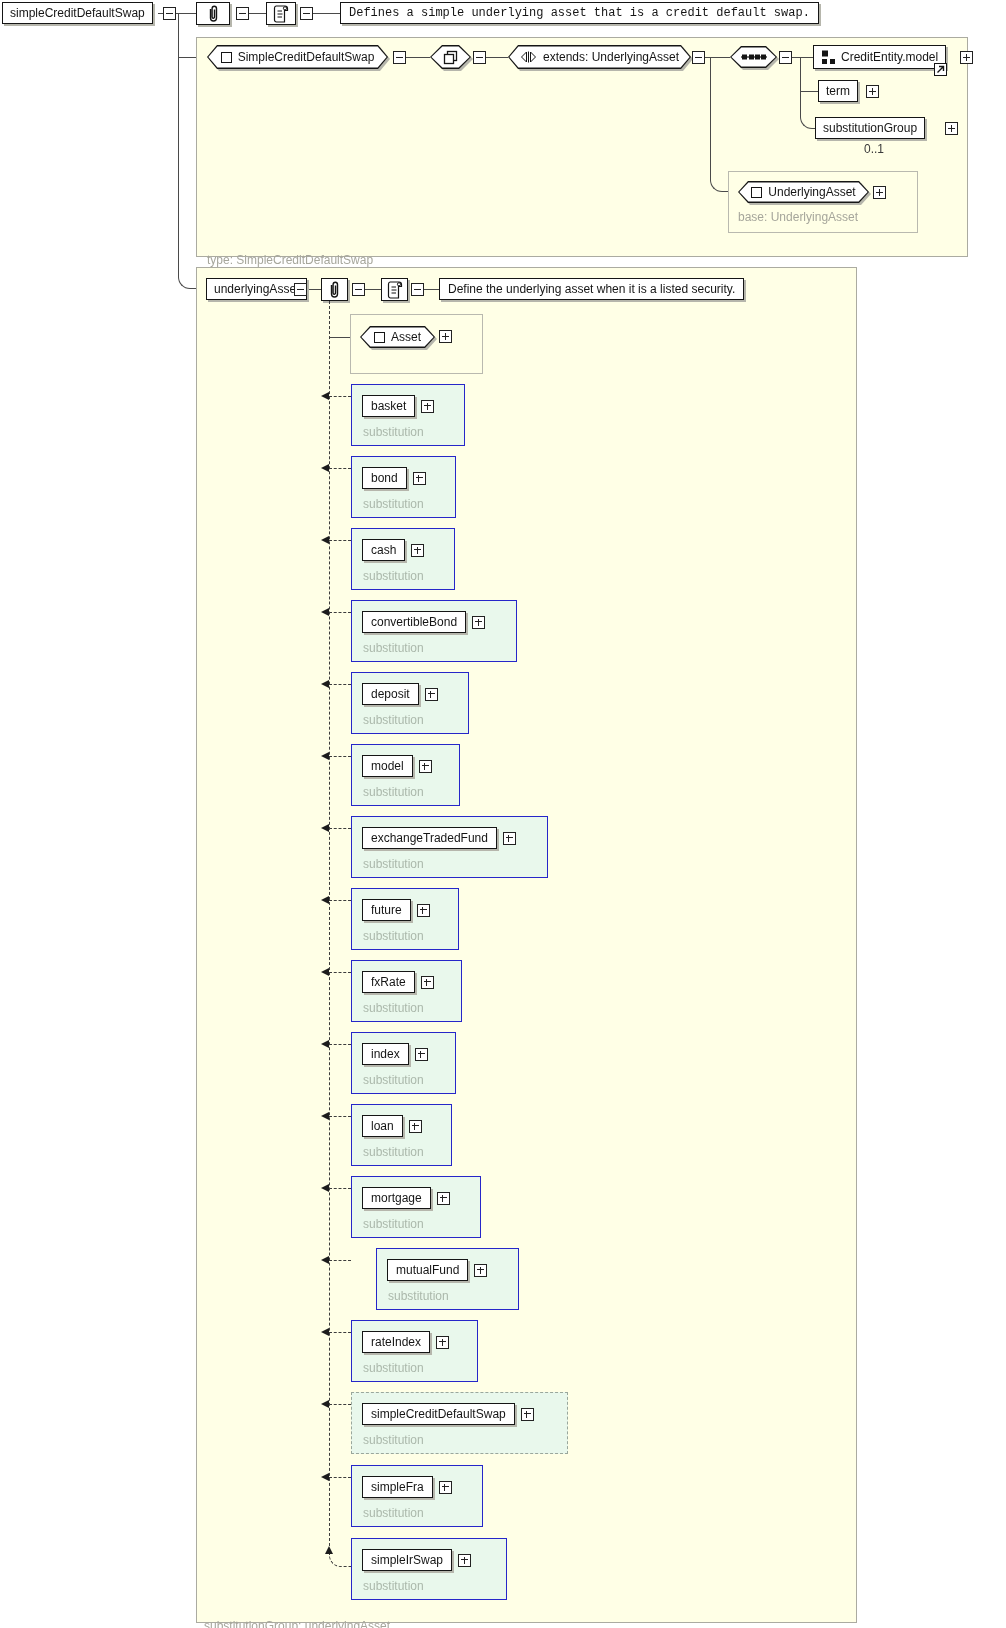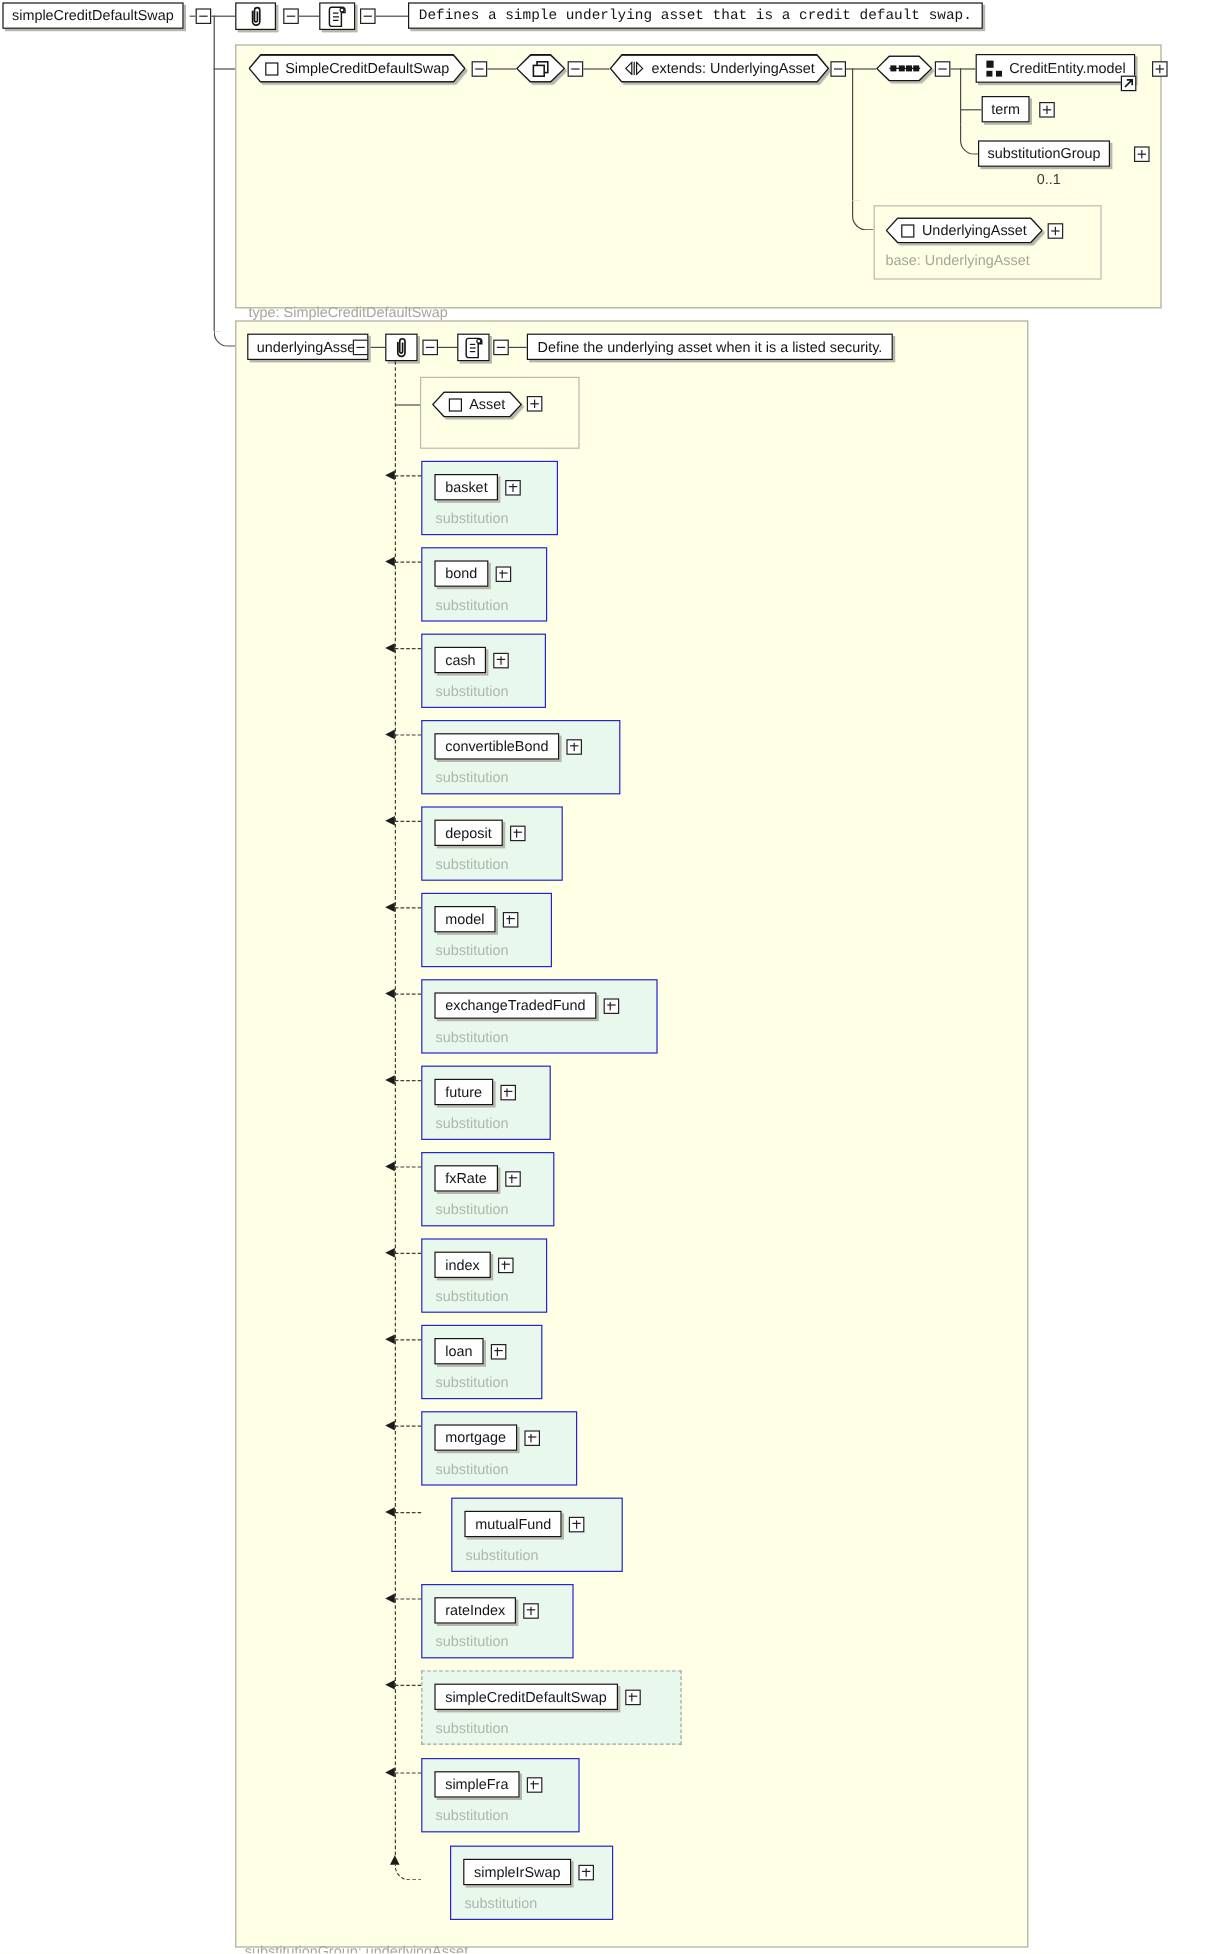--- a/index.html
+++ b/index.html
@@ -386,21 +386,21 @@
       </div>
     <div class="subcap">substitution</div>
   </div>
   <div class="member" style="left:351px;top:1465px;width:132px;">
     <div class="mrow">
         <div class="ebox"><span>simpleFra</span></div>
         <div class="pmr"></div>
       </div>
     <div class="subcap">substitution</div>
   </div>
-  <div class="member" style="left:351px;top:1538px;width:136px;margin-left:24px;">
+  <div class="member" style="left:351px;top:1538px;width:156px;">
     <div class="mrow">
         <div class="ebox"><span>simpleIrSwap</span></div>
         <div class="pmr"></div>
       </div>
     <div class="subcap">substitution</div>
   </div>
 
   <div class="panel-footer" style="left:204px;top:1605px;margin-top:14px;">substitutionGroup: underlyingAsset</div>
 
 </div>

